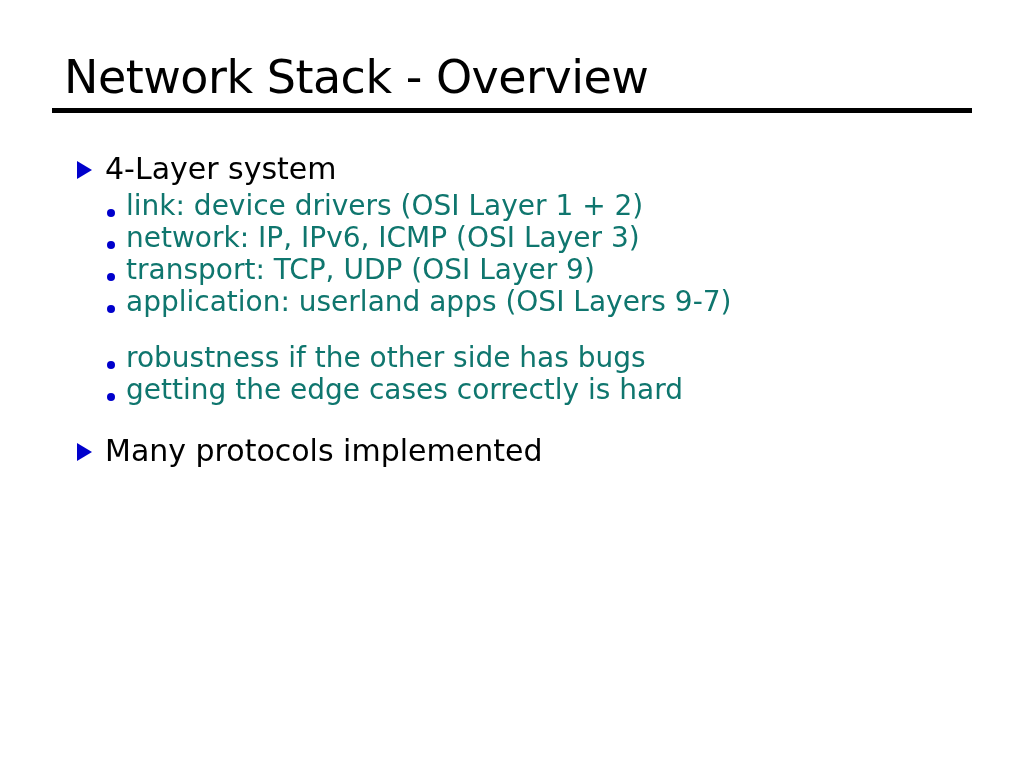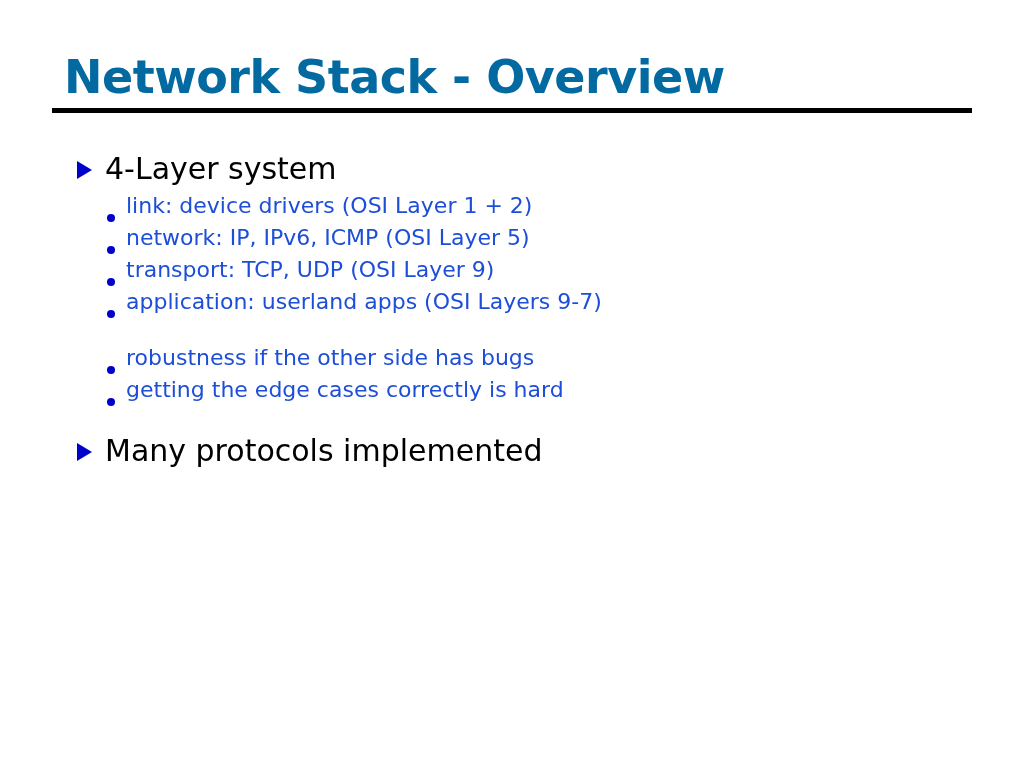--- a/index.html
+++ b/index.html
@@ -23,22 +23,22 @@
   
   .title-block {
     position: absolute;
     left: 52px;
     top: 50px;
     width: 920px;
   }
   .slide-title {
     font-size: 46px;
     line-height: 54px;
-    font-weight: 700;
-    color: #0369a1;
+    font-weight: 400;
+    color: #000000;
     letter-spacing: -0.5px;
     white-space: nowrap;
     padding-left: 12px;
   }
   .title-rule {
     width: 920px;
     height: 5px;
     background: #000000;
     margin-top: 4px;
   }
@@ -82,24 +82,24 @@
     border-left: 15px solid #0000CC;
   }
   .lvl1-text {
     flex: 1 1 auto;
     max-width: 830px;
   }
 
   
   .lvl2 {
     display: flex;
-    align-items: flex-end;
-    font-size: 22px;
+    align-items: center;
+    font-size: 28px;
     line-height: 32px;
-    color: #1d4ed8;
+    color: #0f766e;
     padding-left: 30px;
   }
   .lvl2-bullet {
     flex: 0 0 auto;
     width: 19px;
     display: flex;
     align-items: flex-start;
     justify-content: flex-start;
     padding-top: 13px;
   }
@@ -135,21 +135,21 @@
       <div class="lvl2">
         <span class="lvl2-bullet">
           <span class="dot"></span>
         </span>
         <span class="lvl2-text">link: device drivers (OSI Layer 1 + 2)</span>
       </div>
       <div class="lvl2">
         <span class="lvl2-bullet">
           <span class="dot"></span>
         </span>
-        <span class="lvl2-text">network: IP, IPv6, ICMP (OSI Layer 5)</span>
+        <span class="lvl2-text">network: IP, IPv6, ICMP (OSI Layer 3)</span>
       </div>
       <div class="lvl2">
         <span class="lvl2-bullet">
           <span class="dot"></span>
         </span>
         <span class="lvl2-text">transport: TCP, UDP (OSI Layer 9)</span>
       </div>
       <div class="lvl2">
         <span class="lvl2-bullet">
           <span class="dot"></span>

